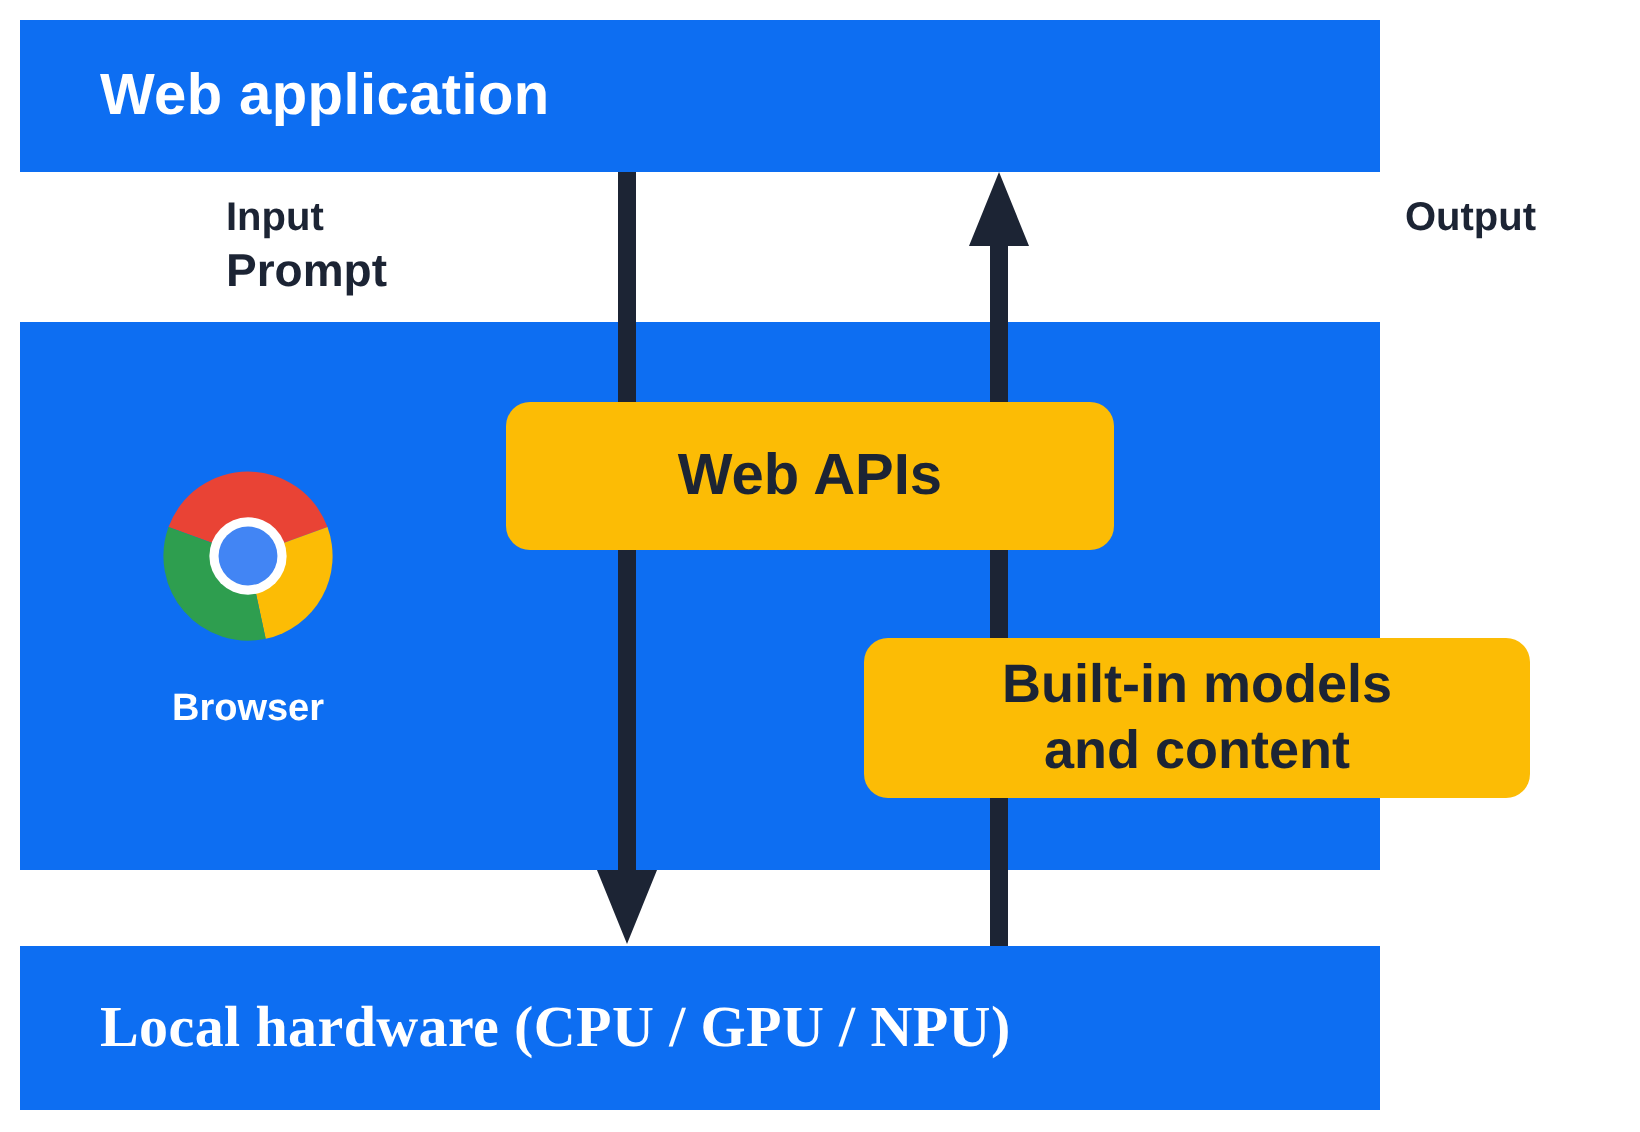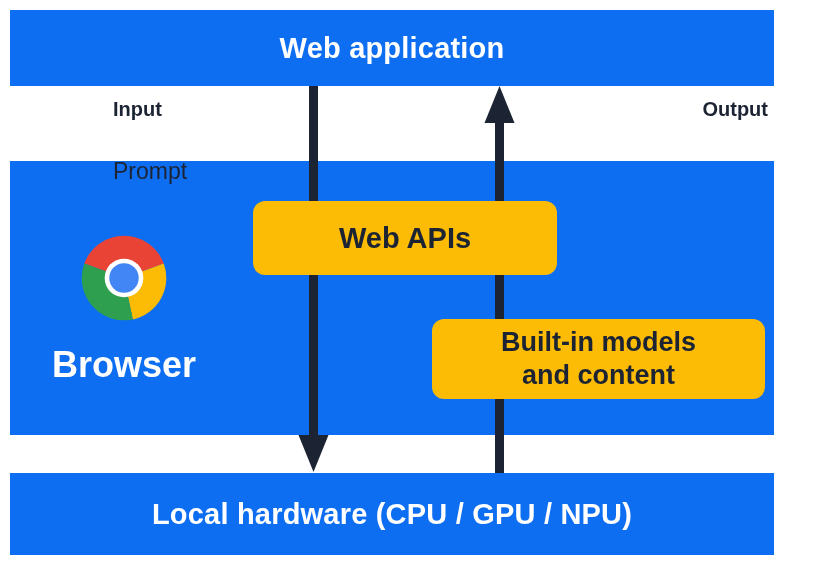--- a/index.html
+++ b/index.html
@@ -5,39 +5,40 @@
   html, body { margin: 0; padding: 0; background: #ffffff; }
   .canvas {
     position: relative;
     width: 820px; height: 566px;
     background: #ffffff;
     font-family: "Liberation Sans", sans-serif;
     overflow: hidden;
   }
   .layer-bar {
     position: absolute;
-    left: 10px; width: 764px;
+    left: 10px; width: 640px;
     background: var(--blue, #0d6ef2);
-    display: flex; align-items: center; justify-content: center;
+    display: flex; align-items: center; justify-content: flex-start;
     z-index: 1;
+    padding-left: 40px;
   }
   .layer-bar.top    { top: 10px;  height: 76px; z-index: 3; }
   .layer-bar.middle { top: 161px; height: 274px; }
-  .layer-bar.bottom { top: 473px; height: 82px; z-index: 3; }
+  .layer-bar.bottom { top: 473px; height: 82px; z-index: 3; font-family: Liberation Serif, serif; }
   .bar-title {
     color: #ffffff;
     font-size: 29px; font-weight: bold;
     letter-spacing: 0.2px;
     white-space: nowrap;
   }
   .io-group { position: absolute; z-index: 3; color: var(--ink, #1c2434); }
   .io-group.input  { left: 113px; top: 97px; text-align: left; }
   .io-group.output { right: 52px; top: 97px; text-align: right; }
   .io-title { font-size: 20px; font-weight: 700; line-height: 24px; }
-  .io-value { font-size: 23px; font-weight: normal; line-height: 28px; margin-top: 36px; }
+  .io-value { font-size: 23px; font-weight: bold; line-height: 28px; }
   .arrows {
     position: absolute; left: 0; top: 0;
     width: 820px; height: 566px;
     z-index: 2;
     color: var(--ink, #1c2434);
   }
   .arrows rect, .arrows polygon { fill: currentColor; }
   .yellow-box {
     position: absolute;
     background: var(--yellow, #fcbc05);
@@ -61,21 +62,21 @@
   .chrome-red    { fill: var(--chrome-red, #e94335); }
   .chrome-green  { fill: var(--chrome-green, #2e9e4f); }
   .chrome-yellow { fill: var(--chrome-yellow, #fcbc05); }
   .chrome-ring   { fill: #ffffff; }
   .chrome-core   { fill: var(--chrome-blue, #4285f4); }
   .browser-label {
     position: absolute;
     left: 40px; top: 344px; width: 168px;
     text-align: center;
     color: #ffffff;
-    font-size: 36px; font-weight: bold;
+    font-size: 19px; font-weight: bold;
     z-index: 3;
   }
 </style>
 </head>
 <body>
 
 <div class="canvas">
 
   <div class="layer-bar top">
     <span class="bar-title">Web application</span>

